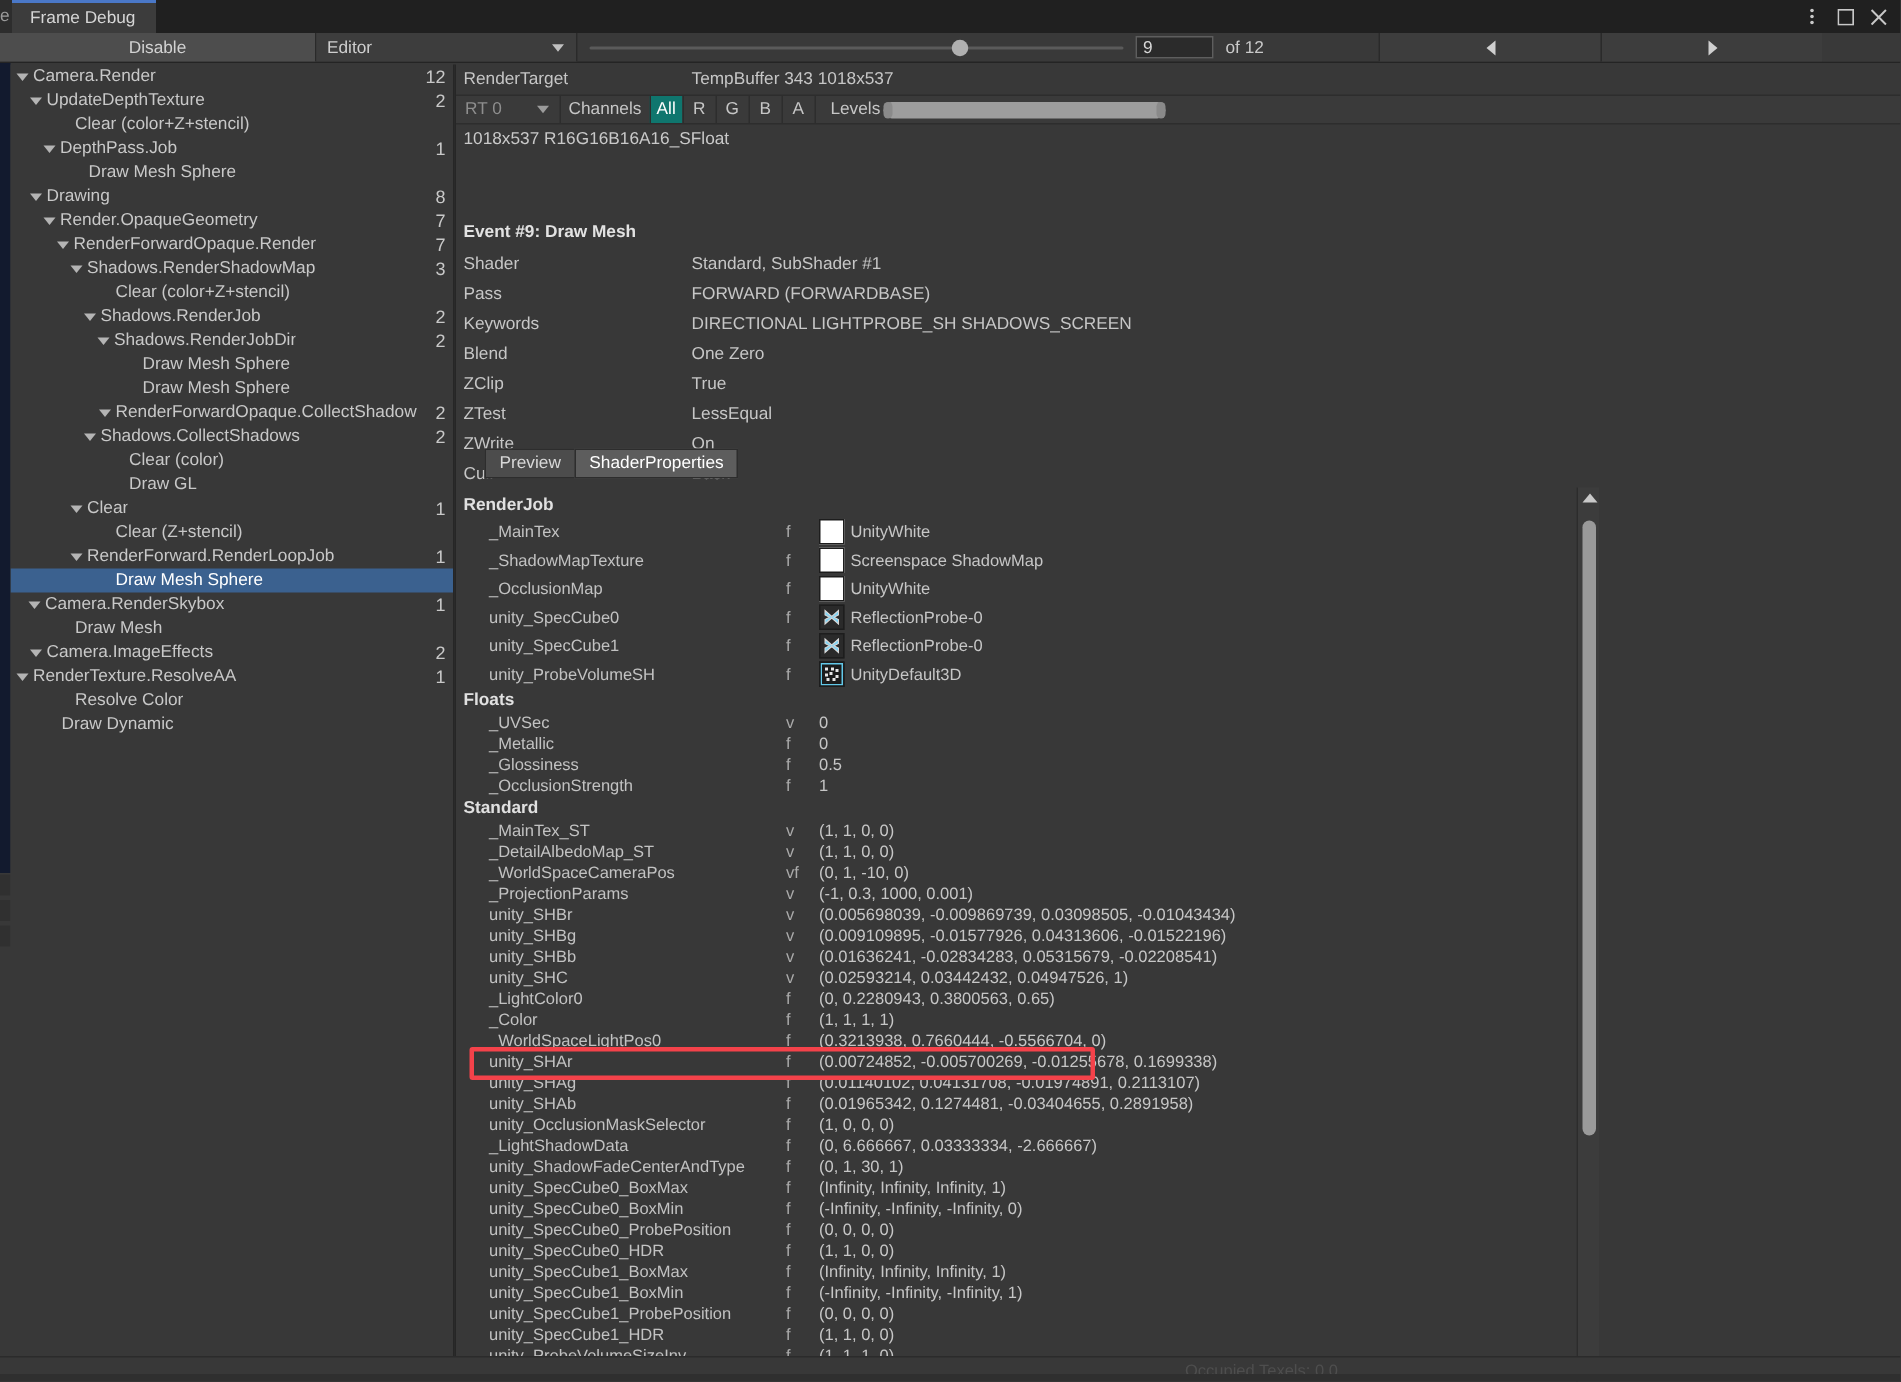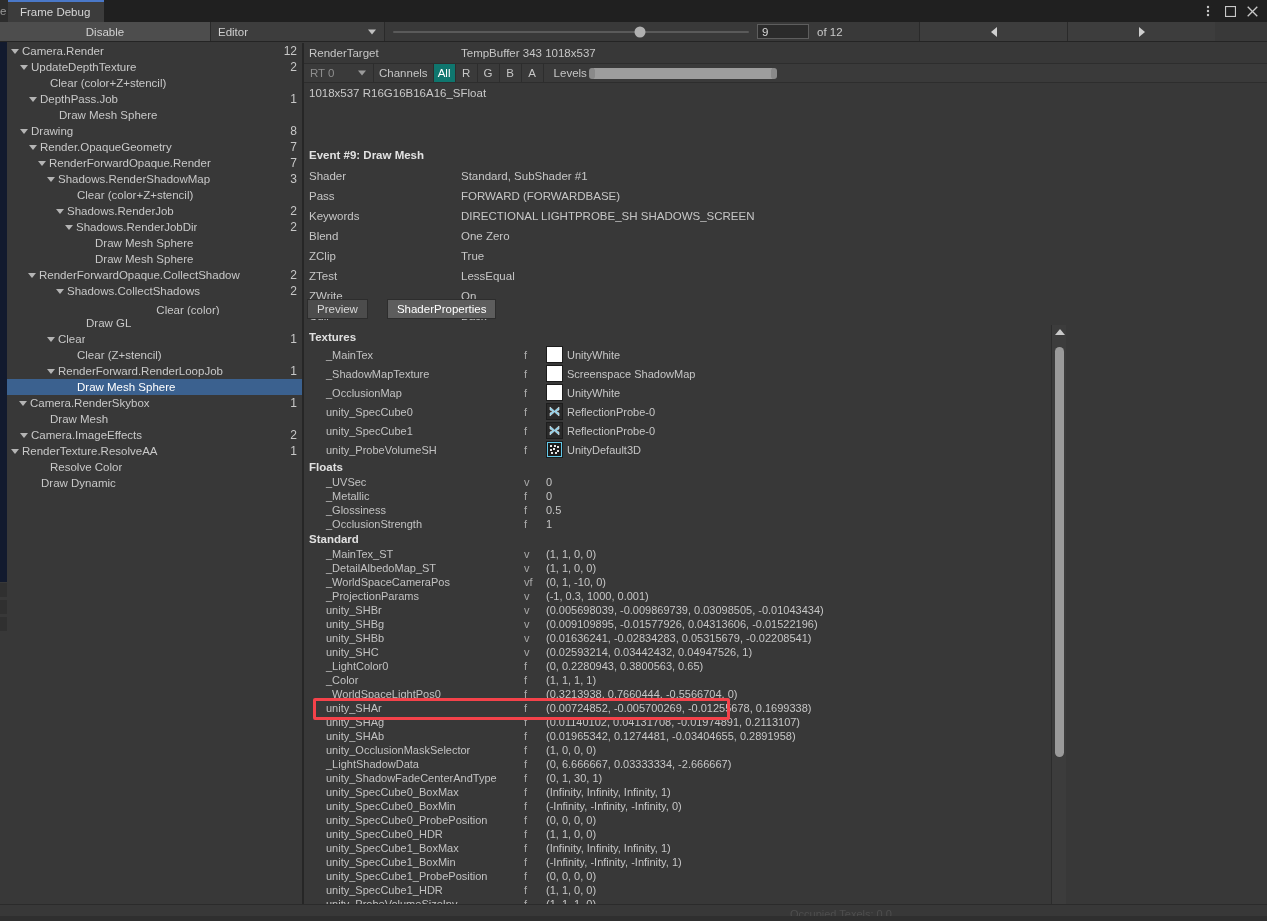--- a/index.html
+++ b/index.html
@@ -172,22 +172,21 @@
   }
   .levels-bar:before { left: 0; } .levels-bar:after { right: 0; }
 
   .fmt-line { position: absolute; left: 0; top: 44px; padding-left: 5px; font-size: 11.5px; color: #c9c9c9; }
   .event-line { position: absolute; left: 0; top: 106px; padding-left: 5px; font-size: 11.5px; color: #e2e2e2; font-weight: bold; }
 
   .props { position: absolute; left: 0; top: 123px; width: 963px; }
 
   .tab-group {
     position: absolute; left: 0; top: 256px; display: flex; height: 20px;
-    padding-left: 3px;
-    gap: 20px;
+    padding-left: 19px;
   }
   .pt {
     height: 20px; padding: 0 9px; display: flex; align-items: center;
     font-size: 11.5px; background: #4c4c4c; color: #d8d8d8;
     border: 1px solid #2d2d2d;
   }
   .pt.active { background: #5d5d5d; color: #ffffff; }
   .pt + .pt { margin-left: -1px; }
 
   
@@ -364,31 +363,31 @@
           <span class="cnt">2</span>
         </div>
         <div class="tree-row" style="padding-left: 76px;">
           <span class="arrow blank"></span>
           <span class="lbl">Draw Mesh Sphere</span>
         </div>
         <div class="tree-row" style="padding-left: 76px;">
           <span class="arrow blank"></span>
           <span class="lbl">Draw Mesh Sphere</span>
         </div>
-        <div class="tree-row" style="padding-left: 21px;">
+        <div class="tree-row" style="padding-left: 59px;">
           <span class="arrow"></span>
           <span class="lbl">RenderForwardOpaque.CollectShadow</span>
           <span class="cnt">2</span>
         </div>
         <div class="tree-row" style="padding-left: 49px;">
           <span class="arrow"></span>
           <span class="lbl">Shadows.CollectShadows</span>
           <span class="cnt">2</span>
         </div>
-        <div class="tree-row" style="padding-left: 67px; flex-direction: column;">
+        <div class="tree-row" style="padding-left: 67px;">
           <span class="arrow blank"></span>
           <span class="lbl">Clear (color)</span>
         </div>
         <div class="tree-row" style="padding-left: 67px;">
           <span class="arrow blank"></span>
           <span class="lbl">Draw GL</span>
         </div>
         <div class="tree-row" style="padding-left: 40px;">
           <span class="arrow"></span>
           <span class="lbl">Clear</span>
@@ -501,21 +500,21 @@
           <span class="v">Back</span>
         </div>
       </div>
 
     <div class="tab-group" id="detail-tabs">
         <div class="pt">Preview</div>
         <div class="pt active">ShaderProperties</div>
       </div>
 
     <div class="plist" id="shader-props">
-        <div class="sec-header">Textures</div>
+        <div class="sec-header">RenderJob</div>
         <div class="prow tex">
           <span class="pname">_MainTex</span>
           <span class="ptype">f</span>
           <span class="pval">
             <span class="swatch"></span>
             <span>UnityWhite</span>
           </span>
         </div>
         <div class="prow tex">
           <span class="pname">_ShadowMapTexture</span>

